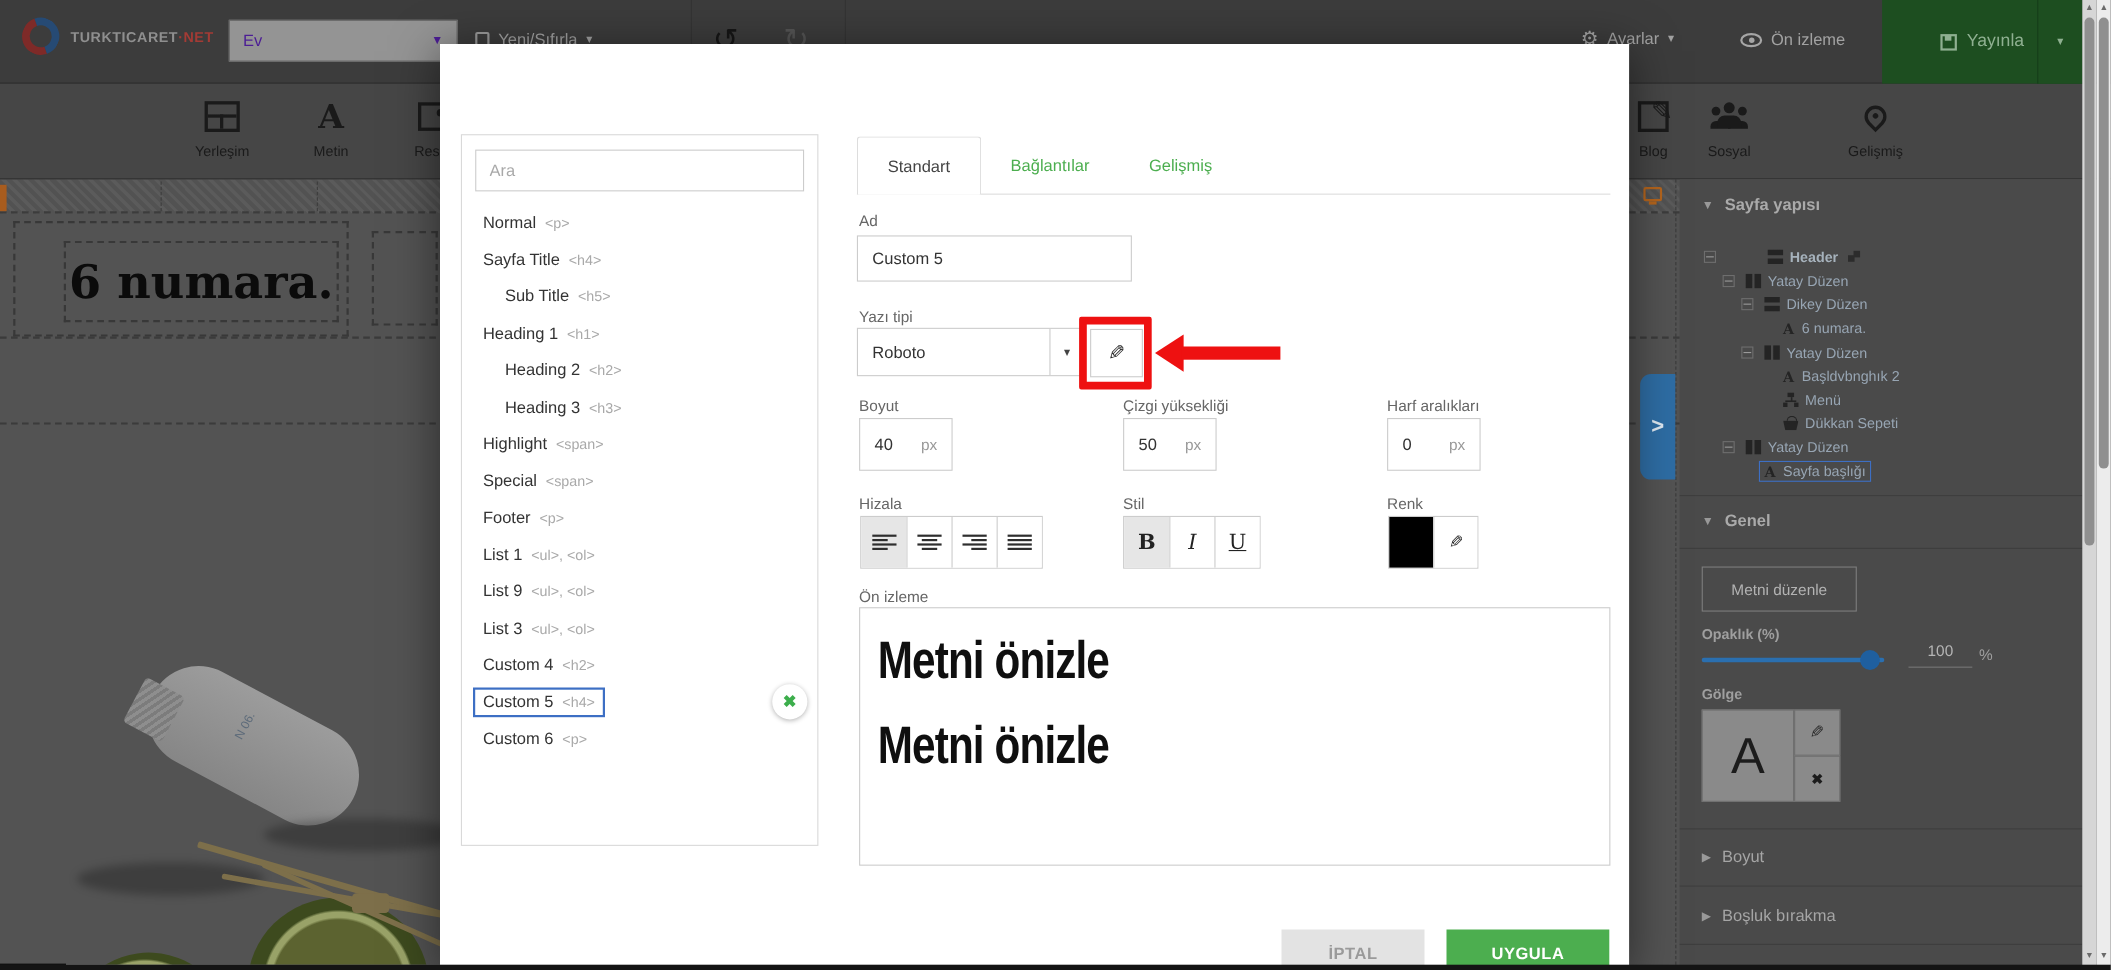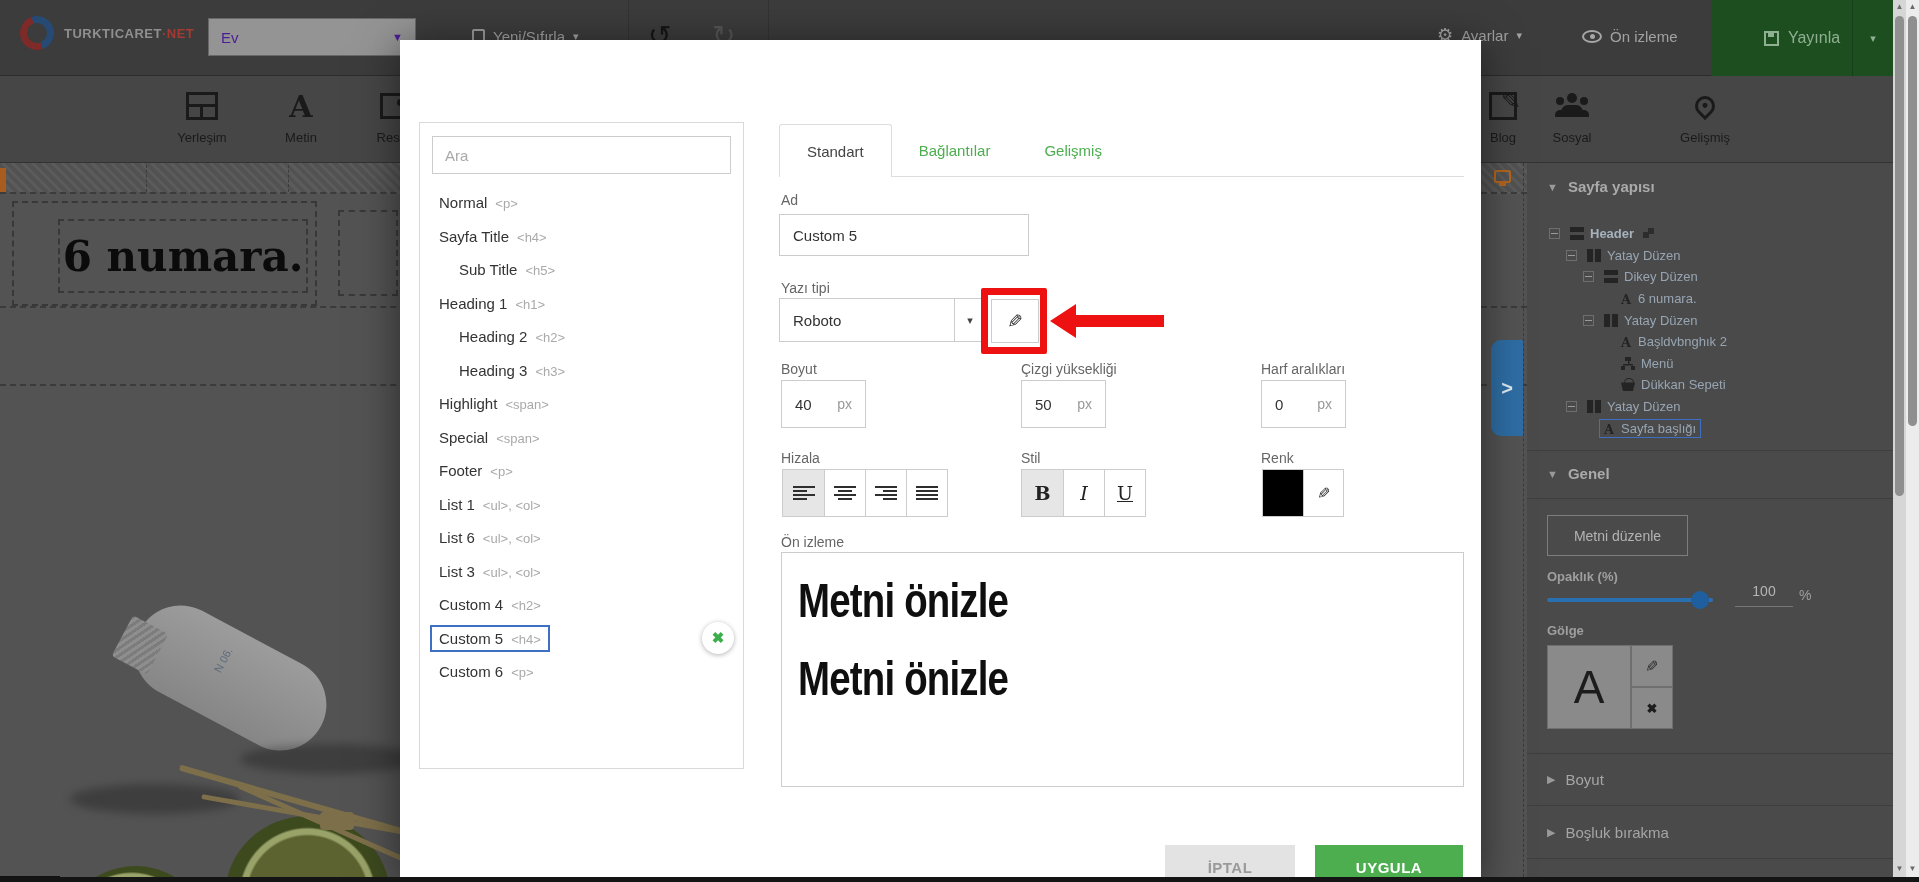--- a/index.html
+++ b/index.html
@@ -163,21 +163,21 @@
 
   <div class="abs topbar">
     <div class="abs brand">
       <div class="brand-ring"></div>
       <div class="brand-name"><span>TURKTICARET</span><b>·NET</b></div>
     </div>
     <div class="abs page-select">
       <span>Ev</span>
       <span class="caret">▼</span>
     </div>
-    <div class="abs tb-btn" style="left:472px;top:28px;">
+    <div class="abs tb-btn" style="left:432px;top:28px;">
       <span class="icon-doc"></span>
       <span>Yeni/Sıfırla</span>
       <span class="caret">▾</span>
     </div>
     <div class="abs tb-divider" style="left:628px;"></div>
     <div class="abs undo-glyph" style="left:648px;top:22px;">↺</div>
     <div class="abs redo-glyph" style="left:712px;top:22px;">↻</div>
     <div class="abs tb-divider" style="left:768px;"></div>
     <div class="abs tb-btn" style="left:1437px;top:26px;">
       <span class="icon-gear">⚙</span>
@@ -280,21 +280,21 @@
   <div class="abs icon-monitor"></div>
   <div class="abs chevron-tab">&gt;</div>
 
   <div class="abs sidebar">
     <div class="abs side-h" style="left:20px;top:15px;">
       <span class="side-caret">▼</span>
       <span>Sayfa yapısı</span>
     </div>
     <div class="abs" style="left:22px;top:60px;">
 
-        <div class="titem bold has-collapse" data-icon="rows" data-suffix="blocks" style="padding-left: 0px;">
+        <div class="titem bold has-collapse" data-icon="rows" data-suffix="blocks" style="padding-left: 0px; gap: 37px;">
           <span class="collapse-box"></span>
           <span class="trow">
             <span class="ticon"></span>
             <span class="tlabel">Header</span>
             <span class="tsuffix"></span>
           </span>
         </div>
 
         <div class="titem has-collapse" data-icon="columns" style="padding-left: 17px;">
           <span class="collapse-box"></span>
@@ -504,21 +504,21 @@
 
           <div class="style-row">
             <span class="srow-box">
               <span class="sname">List 1</span>
               <span class="stag">&lt;ul&gt;, &lt;ol&gt;</span>
             </span>
           </div>
 
           <div class="style-row">
             <span class="srow-box">
-              <span class="sname">List 6</span>
+              <span class="sname">List 9</span>
               <span class="stag">&lt;ul&gt;, &lt;ol&gt;</span>
             </span>
           </div>
 
           <div class="style-row">
             <span class="srow-box">
               <span class="sname">List 3</span>
               <span class="stag">&lt;ul&gt;, &lt;ol&gt;</span>
             </span>
           </div>

